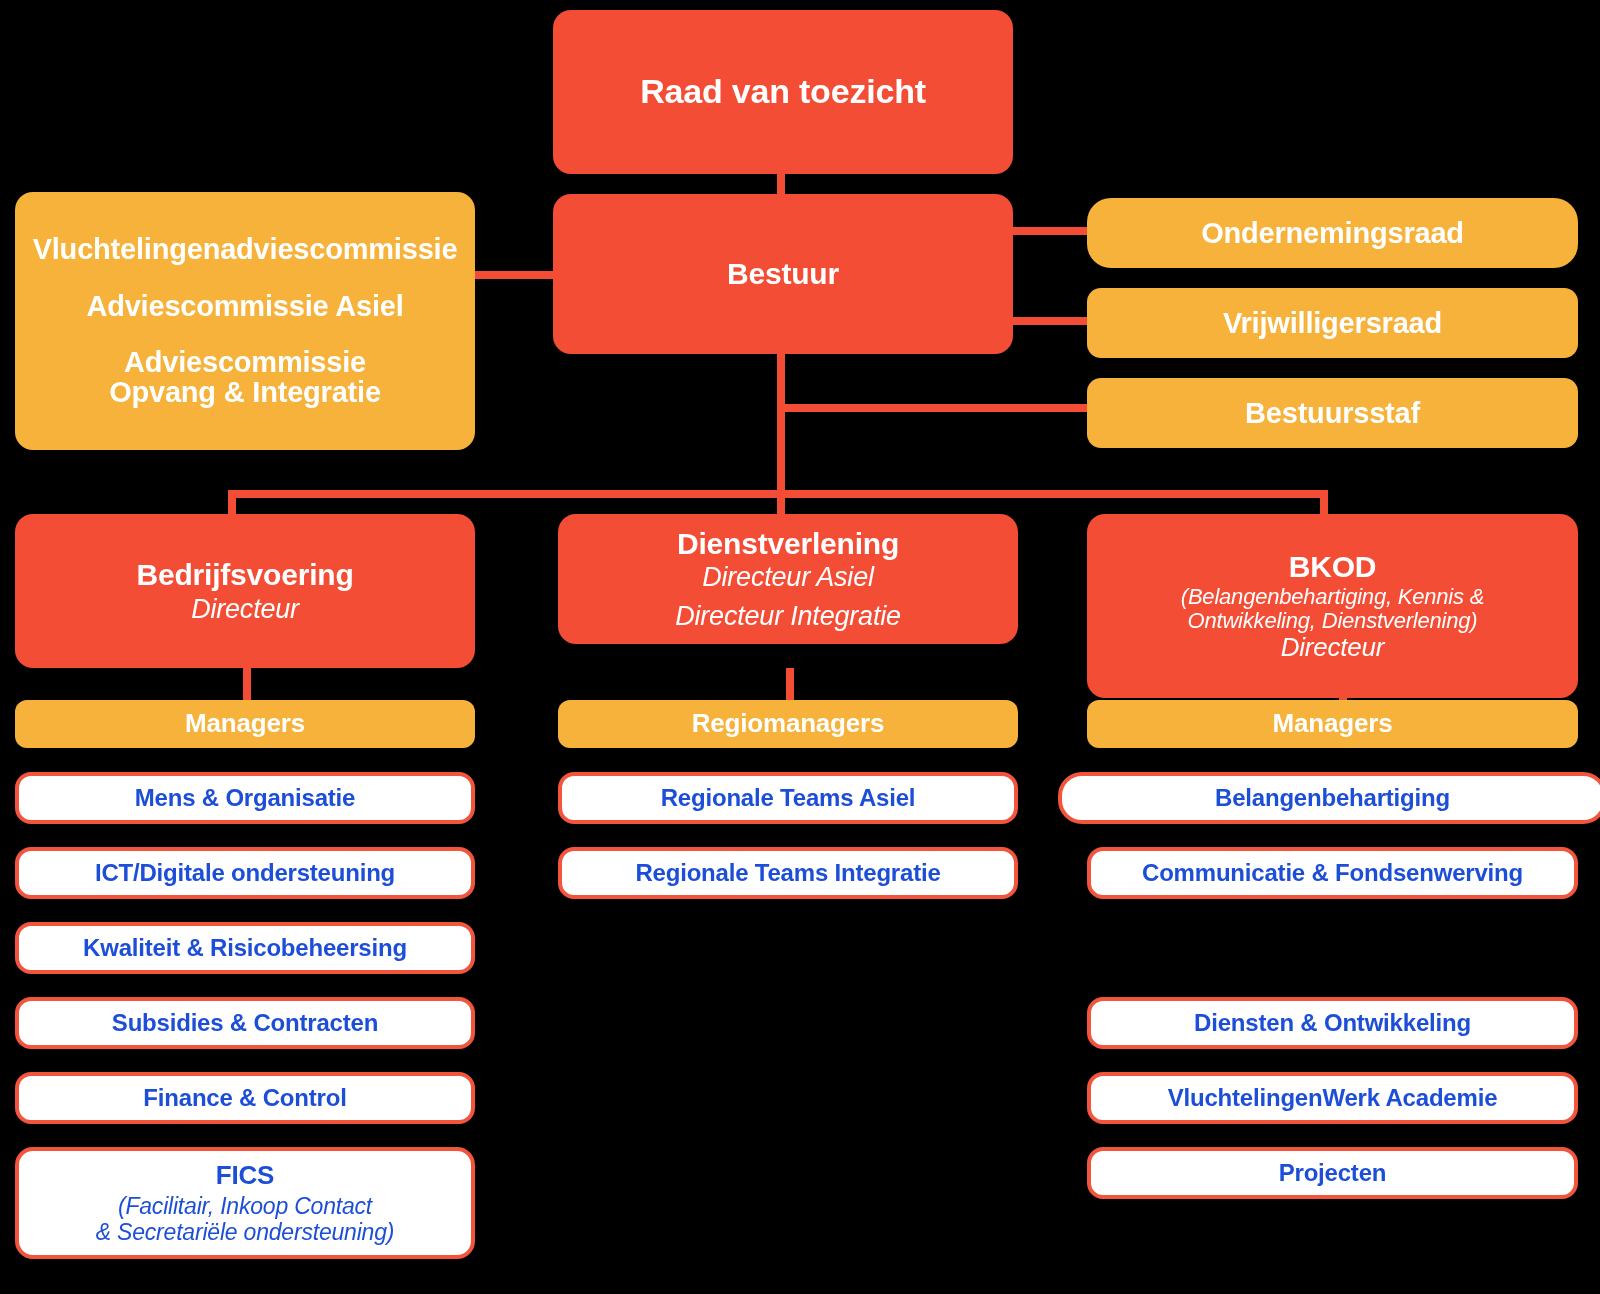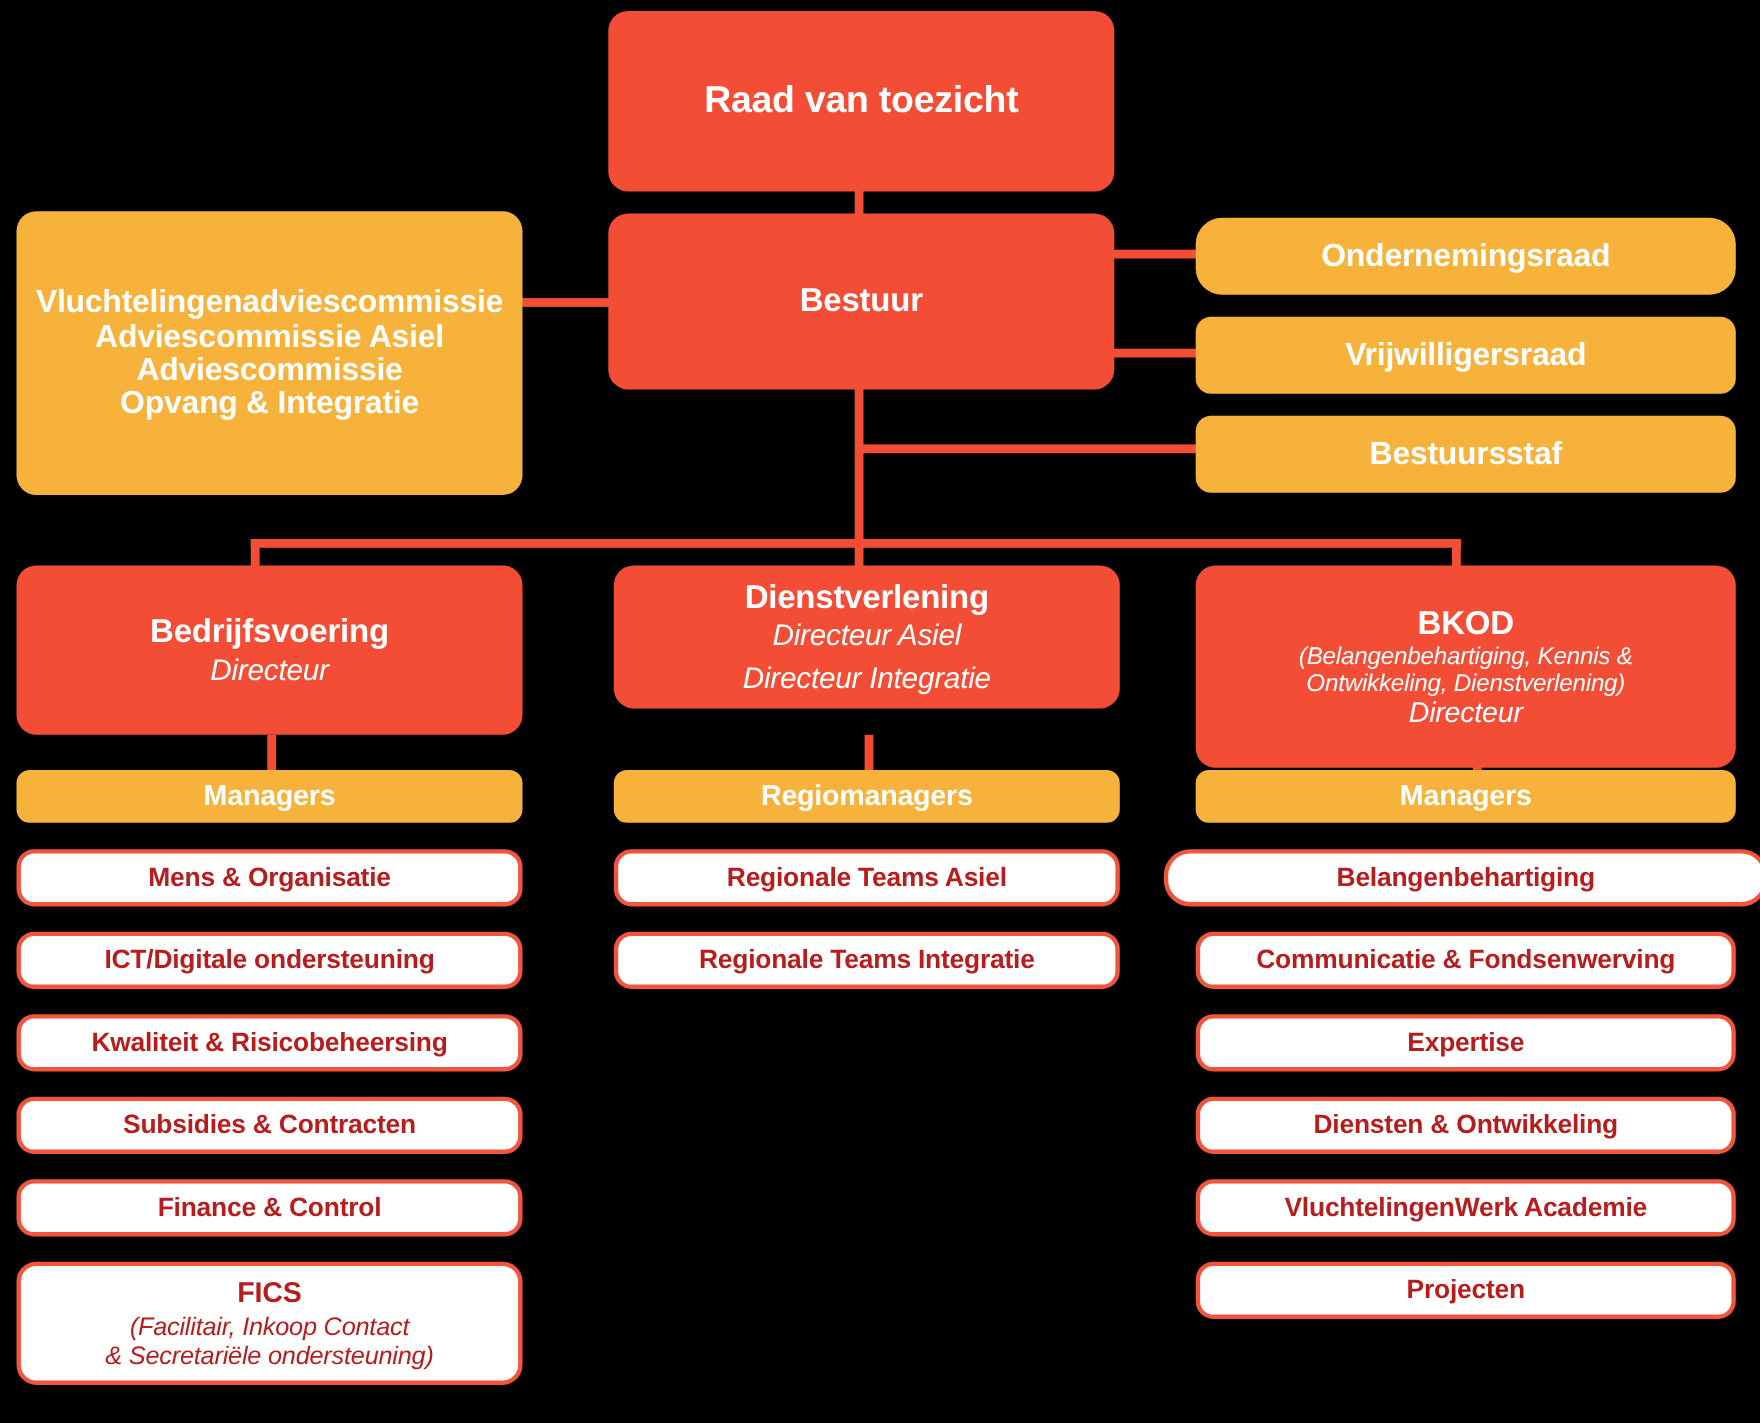--- a/index.html
+++ b/index.html
@@ -30,21 +30,21 @@
   .box-red{
     background:#F44D36;
     color:#ffffff;
   }
   .box-orange{
     background:#F7B23B;
     color:#ffffff;
   }
   .box-white{
     background:#FFFFFF;
-    color:#b91c1c;
+    color:#1d4ed8;
     border:4px solid #F2543C;
   }
 
   .title{
     font-weight:bold;
     letter-spacing:-0.2px;
   }
   .sub{
     font-style:italic;
     font-weight:500;
@@ -96,21 +96,21 @@
   <div class="conn" style="left:1339px;top:668px;width:8px;height:32px;"></div>
 
   <div class="box box-red" style="left:553px;top:10px;width:460px;height:164px;">
     <span class="title t-34">Raad van toezicht</span>
   </div>
 
   <div class="box box-red" style="left:553px;top:194px;width:460px;height:160px;">
     <span class="title t-30">Bestuur</span>
   </div>
 
-  <div class="box box-orange" style="left:15px;top:192px;width:460px;height:258px;">
+  <div class="box box-orange" style="left:15px;top:192px;width:460px;height:258px;gap:26px;">
     <span class="title t-29">Vluchtelingenadviescommissie</span>
     <span class="title t-29">Adviescommissie Asiel</span>
     <span class="title t-29" style="display:block;">
       <span>Adviescommissie</span><br>
       <span>Opvang &amp; Integratie</span>
     </span>
   </div>
 
   <div class="box box-orange" style="left:1087px;top:198px;width:491px;height:70px;border-radius:24px;">
     <span class="title t-29">Ondernemingsraad</span>
@@ -174,23 +174,20 @@
   </div>
   <div class="box box-orange" style="left:1087px;top:700px;width:491px;height:48px;border-radius:12px;">
     <span class="title t-26">Managers</span>
   </div>
   <div class="box box-white" style="left:1058px;top:772px;width:549px;height:52px;border-radius:24px;">
     <span class="title t-24">Belangenbehartiging</span>
   </div>
   <div class="box box-white" style="left:1087px;top:847px;width:491px;height:52px;border-radius:16px;">
     <span class="title t-24">Communicatie &amp; Fondsenwerving</span>
   </div>
-  <div class="box box-white" style="left:1087px;top:922px;width:491px;height:52px;border-radius:16px;">
-    <span class="title t-24">Expertise</span>
-  </div>
   <div class="box box-white" style="left:1087px;top:997px;width:491px;height:52px;border-radius:16px;">
     <span class="title t-24">Diensten &amp; Ontwikkeling</span>
   </div>
   <div class="box box-white" style="left:1087px;top:1072px;width:491px;height:52px;border-radius:16px;">
     <span class="title t-24">VluchtelingenWerk Academie</span>
   </div>
   <div class="box box-white" style="left:1087px;top:1147px;width:491px;height:52px;border-radius:16px;">
     <span class="title t-24">Projecten</span>
   </div>
 

